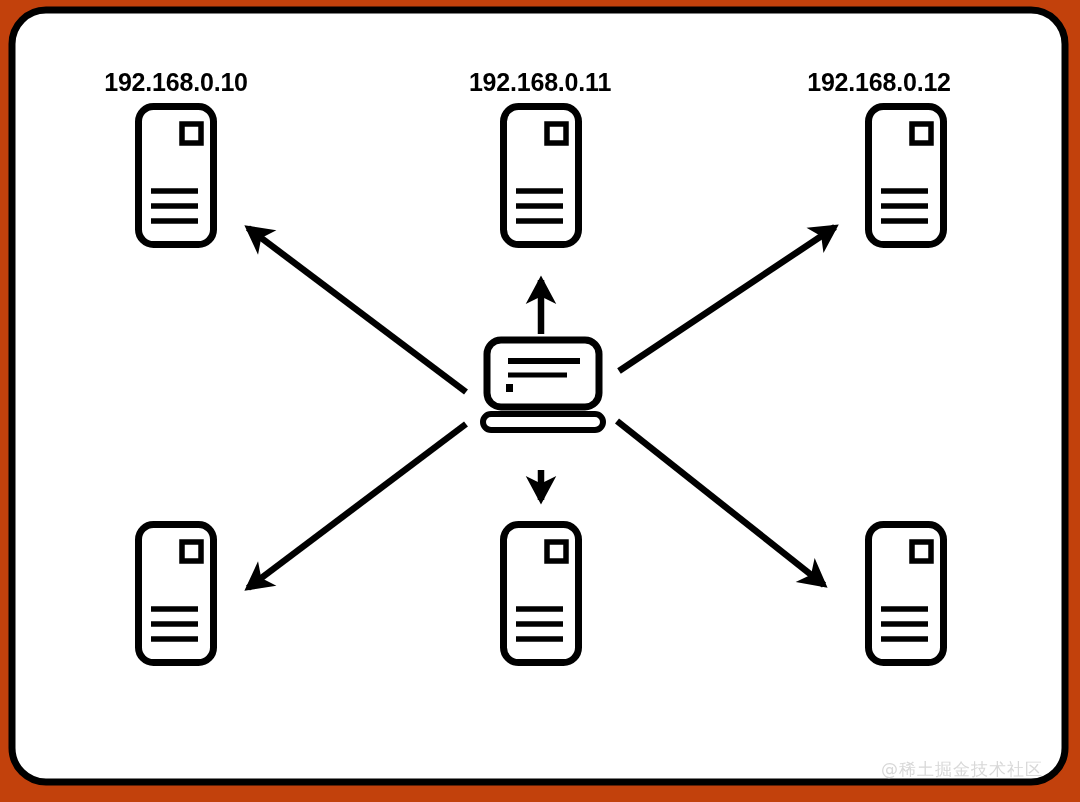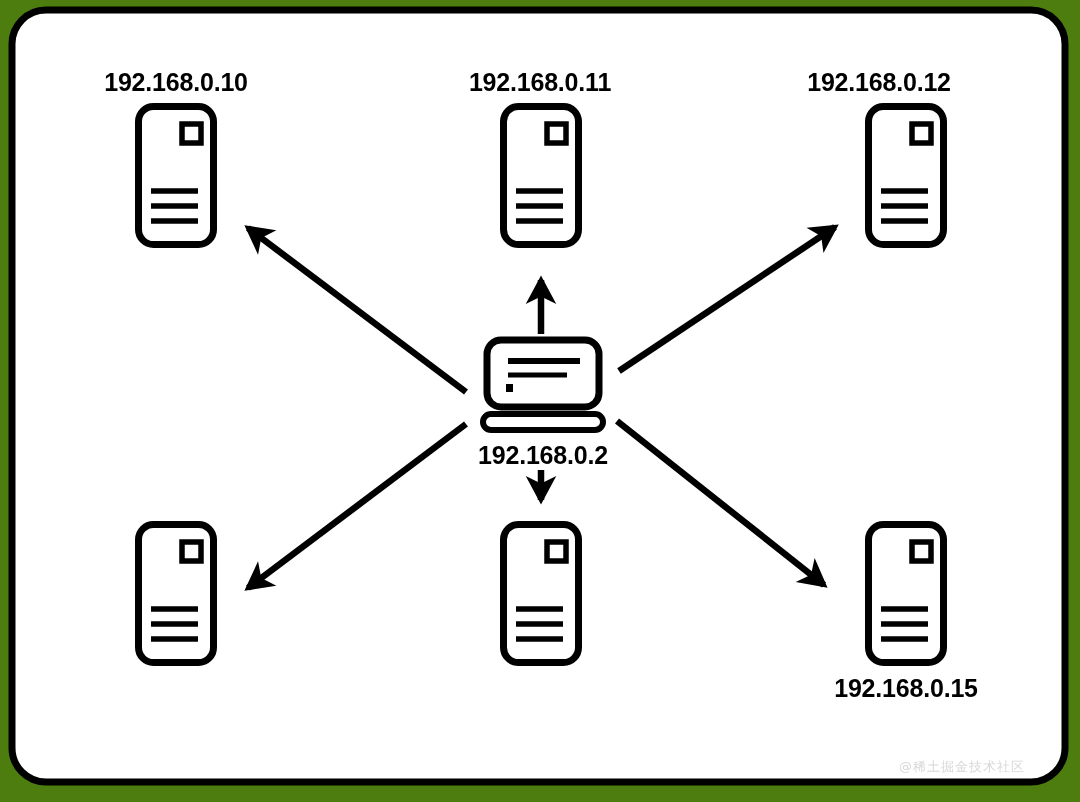--- a/index.html
+++ b/index.html
@@ -7,21 +7,21 @@
     padding: 0;
     background: #ffffff;
   }
   body {
     font-family: "Liberation Sans", sans-serif;
   }
   #canvas {
     position: relative;
     width: 1080px;
     height: 802px;
-    background: #4d7c0f;
+    background: #c2410c;
     overflow: hidden;
   }
   #diagram-svg {
     position: absolute;
     left: 0;
     top: 0;
     width: 1080px;
     height: 802px;
     display: block;
   }
@@ -32,21 +32,21 @@
     font-size: 25px;
     color: #000000;
     letter-spacing: -0.2px;
     white-space: nowrap;
     text-align: center;
     transform: translateX(-50%);
   }
   .watermark {
     position: absolute;
     font-family: "DejaVu Sans", sans-serif;
-    font-size: 13px;
+    font-size: 17px;
     color: #d8d8d8;
     white-space: nowrap;
     letter-spacing: 1px;
     transform: translateX(-50%);
   }
 </style>
 </head>
 <body>
 
 <div id="canvas">
@@ -102,19 +102,17 @@
       <line x1="508" y1="375" x2="567" y2="375" stroke="#000000" stroke-width="5"></line>
       <rect x="506" y="384" width="7" height="8" fill="#000000"></rect>
       <rect x="483" y="414" width="120" height="16" rx="8" ry="8" fill="#ffffff" stroke="#000000" stroke-width="6"></rect>
     </g>
   </svg>
 
   <div class="node-label" style="left:176px; top:68px;">192.168.0.10</div>
   <div class="node-label" style="left:540px; top:68px;text-align:right;">192.168.0.11</div>
   <div class="node-label" style="left:879px; top:68px;">192.168.0.12</div>
 
-  <div class="node-label" style="left:906px; top:674px;">192.168.0.15</div>
 
-  <div class="node-label" style="left:543px; top:441px;">192.168.0.2</div>
 
   <div class="watermark" style="left:962px; top:758px;">@稀土掘金技术社区</div>
 
 </div>
 
 </body></html>

